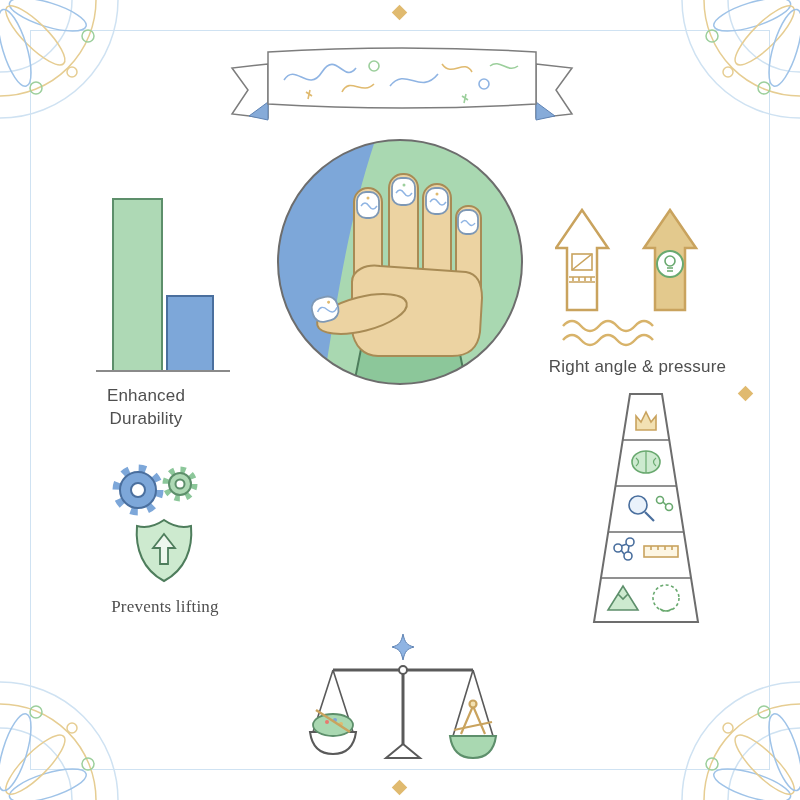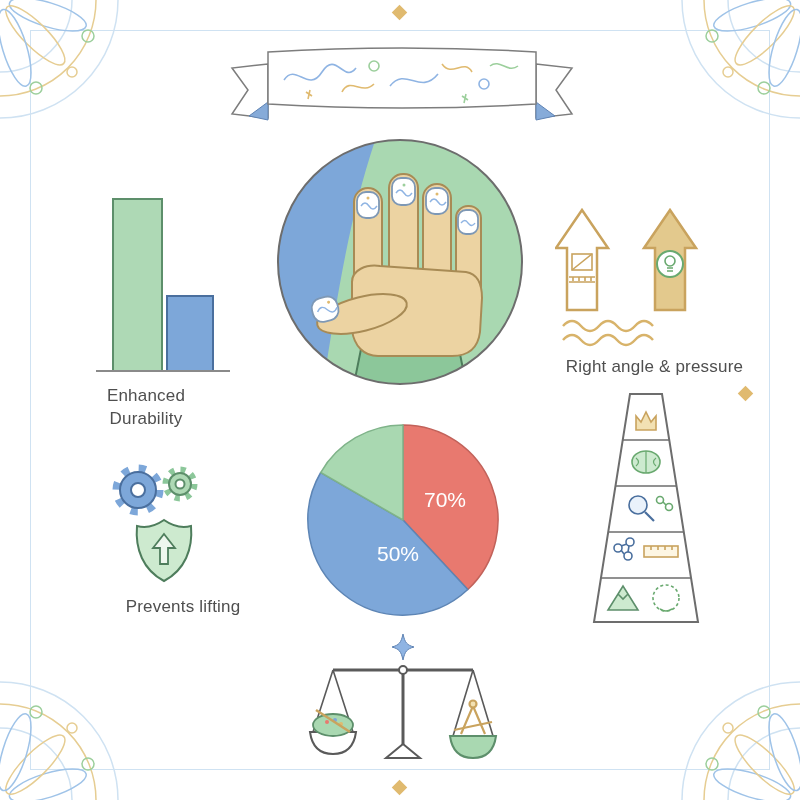--- a/index.html
+++ b/index.html
@@ -181,21 +181,21 @@
         <circle cx="80" cy="34" r="14" fill="none" stroke="#8cc79a" stroke-width="7" stroke-dasharray="5 6"></circle>
         <circle cx="80" cy="34" r="11" fill="#aed9b5" stroke="#5d8f6b" stroke-width="2"></circle>
         <circle cx="80" cy="34" r="4.5" fill="#ffffff" stroke="#5d8f6b" stroke-width="2"></circle>
       </g>
       <g>
         <path d="M64,70 C54,77 45,78 37,76 C35,99 43,120 64,131 C85,120 93,99 91,76 C83,78 74,77 64,70 Z" fill="#cdeacf" stroke="#4e7d5c" stroke-width="2"></path>
         <path d="M64,84 L75,98 L68,98 L68,114 L60,114 L60,98 L53,98 Z" fill="#eef7ee" stroke="#4e7d5c" stroke-width="1.8"></path>
       </g>
     </svg>
   </div>
-  <div class="abs caption" style="left:108px;top:596px;width:150px;">Prevents lifting</div>
+  <div class="abs caption" style="left:90px;top:596px;width:150px;font-family:Liberation Serif, serif;">Prevents lifting</div>
 
   <div class="abs" style="left:555px;top:202px;">
     <svg width="150" height="150" viewBox="0 0 150 150">
       <path d="M27,8 L53,46 L42,46 L42,108 L12,108 L12,46 L1,46 Z" fill="#ffffff" stroke="#c9a35e" stroke-width="2.5"></path>
       <g stroke="#c9a35e" stroke-width="1.6" fill="none">
         <rect x="17" y="52" width="20" height="16"></rect>
         <path d="M17,68 L37,52"></path>
         <path d="M14,75 h26 M14,80 h26"></path>
         <path d="M18,75 v4 M24,75 v4 M30,75 v4 M36,75 v4"></path>
       </g>
@@ -204,21 +204,21 @@
         <circle cx="115" cy="62" r="13" fill="#ffffff" stroke="#69a96f" stroke-width="2"></circle>
         <circle cx="115" cy="59" r="5" fill="none" stroke="#69a96f" stroke-width="1.6"></circle>
         <path d="M112,66 h6 M112,69 h6" fill="none" stroke="#69a96f" stroke-width="1.6"></path>
       </g>
       <g stroke="#d8b36a" stroke-width="2.5" fill="none">
         <path d="M8,124 q9,-10 18,0 t18,0 t18,0 t18,0 t18,0"></path>
         <path d="M8,138 q9,-10 18,0 t18,0 t18,0 t18,0 t18,0"></path>
       </g>
     </svg>
   </div>
-  <div class="abs caption" style="left:545px;top:356px;width:185px;margin-left:17px;">Right angle &amp; pressure</div>
+  <div class="abs caption" style="left:545px;top:356px;width:185px;">Right angle &amp; pressure</div>
 
   <div class="abs" style="left:590px;top:388px;">
     <svg width="112" height="240" viewBox="0 0 112 240">
       <path d="M40,6 L72,6 L108,234 L4,234 Z" fill="#ffffff" stroke="#6d6d6d" stroke-width="2"></path>
       <path d="M33,52 h46 M26,98 h60 M18,144 h76 M11,190 h90" fill="none" stroke="#6d6d6d" stroke-width="1.6"></path>
       <polygon points="46,42 46,28 51,34 56,24 61,34 66,28 66,42" fill="#f2e1b3" stroke="#c9a35e" stroke-width="1.6"></polygon>
       <g>
         <ellipse cx="56" cy="74" rx="14" ry="11" fill="#cdeacf" stroke="#69a96f" stroke-width="1.6"></ellipse>
         <path d="M56,63 v22 M46,70 q5,4 0,8 M66,70 q-5,4 0,8" fill="none" stroke="#69a96f" stroke-width="1.2"></path>
       </g>
@@ -239,31 +239,20 @@
       </g>
       <g fill="none" stroke-width="1.6">
         <polygon points="18,222 33,198 48,222" fill="#cdeacf" stroke="#5d8f6b"></polygon>
         <path d="M28,206 l5,5 5,-5" stroke="#5d8f6b"></path>
         <circle cx="76" cy="210" r="13" stroke="#69a96f" stroke-dasharray="3 2.5"></circle>
         <path d="M70,221 q6,4 12,0" stroke="#69a96f"></path>
       </g>
     </svg>
   </div>
 
-  <div class="abs" style="left:298px;top:415px;">
-    <svg width="210" height="210" viewBox="0 0 210 210">
-      <g stroke-linejoin="round">
-        <path d="M105,105 L105,10 A95,95 0 0 1 169.8,174.5 Z" fill="#e8796f" stroke="#c2625a" stroke-width="1.5"></path>
-        <path d="M105,105 L169.8,174.5 A95,95 0 0 1 22.7,57.5 Z" fill="#7da7d9" stroke="#5d85b5" stroke-width="1.5"></path>
-        <path d="M105,105 L22.7,57.5 A95,95 0 0 1 105,10 Z" fill="#a9d8b1" stroke="#7fb389" stroke-width="1.5"></path>
-      </g>
-      <text class="pie-label" x="147" y="92" text-anchor="middle">70%</text>
-      <text class="pie-label" x="100" y="146" text-anchor="middle">50%</text>
-    </svg>
-  </div>
 
   <div class="abs" style="left:300px;top:632px;">
     <svg width="210" height="140" viewBox="0 0 210 140">
       <path d="M103,2 C105,11 107,13 114,15 C107,17 105,19 103,28 C101,19 99,17 92,15 C99,13 101,11 103,2 Z" fill="#8fb4e3" stroke="#5f83b3" stroke-width="1"></path>
       <g>
         <line x1="103" y1="36" x2="103" y2="120" stroke="#5a5a5a" stroke-width="3"></line>
         <line x1="33" y1="38" x2="173" y2="38" stroke="#5a5a5a" stroke-width="3"></line>
         <circle cx="103" cy="38" r="4" fill="#ffffff" stroke="#5a5a5a" stroke-width="2"></circle>
         <path d="M103,112 L86,126 L120,126 Z" fill="#ffffff" stroke="#5a5a5a" stroke-width="2"></path>
       </g>

